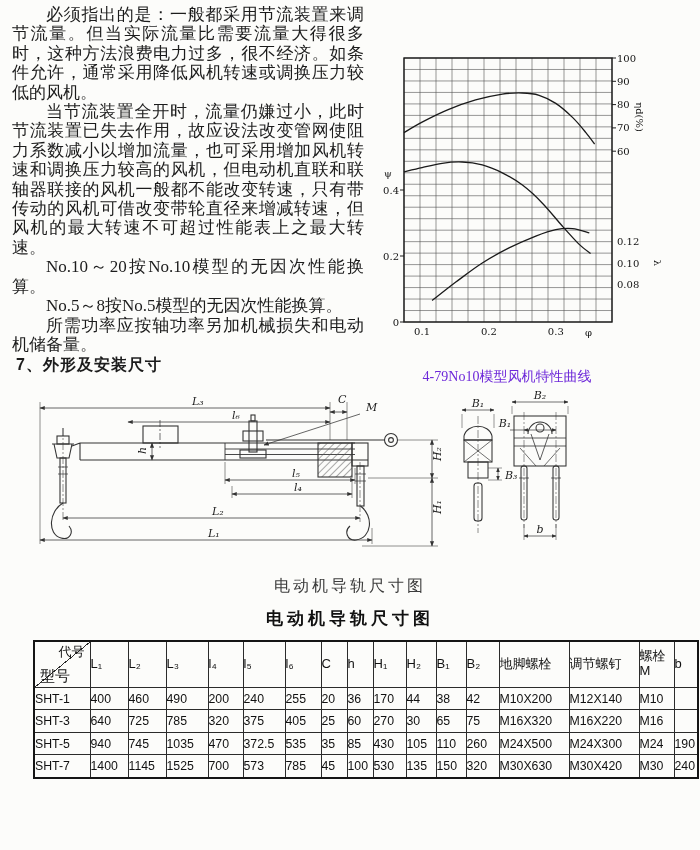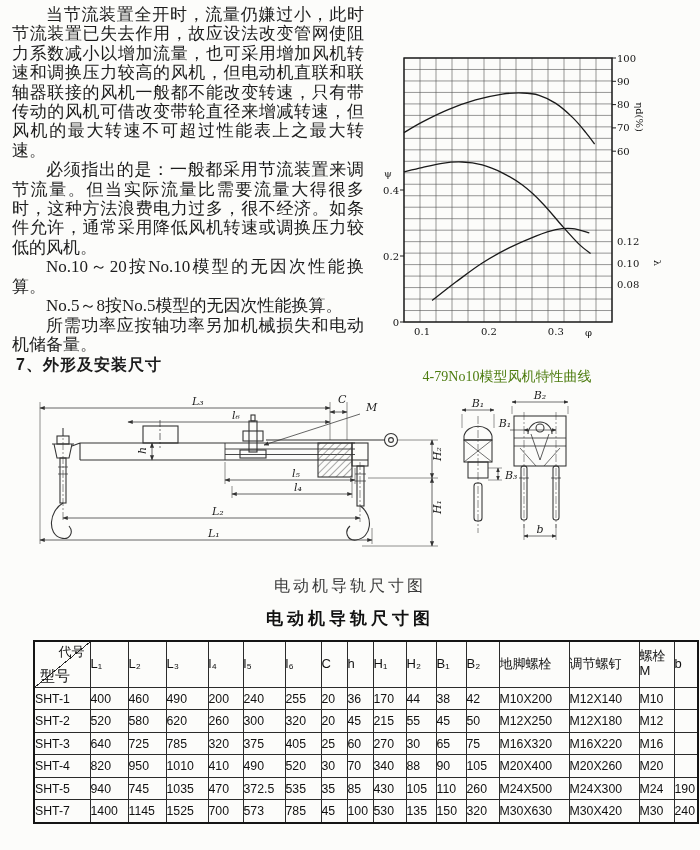--- a/index.html
+++ b/index.html
@@ -4,21 +4,21 @@
 <style>
   html,body{margin:0;padding:0;background:#e8e8e8;}
   .page{position:relative;width:700px;height:850px;background:#fcfcfa;
         font-family:"Liberation Serif",serif;color:#1c1c1c;overflow:hidden;margin:0 auto;}
   .text-col{position:absolute;left:12px;top:5px;width:352px;
             font-size:17px;line-height:19.4px;text-align:justify;}
   .text-col p{margin:0;text-indent:2em;}
   .heading{position:absolute;left:16px;top:355px;font-size:16px;font-weight:700;
            font-family:"Liberation Sans",sans-serif;letter-spacing:1px;}
   .chart-caption{position:absolute;left:392px;top:368px;width:230px;text-align:center;
-                 font-size:14px;color:#4d7c0f;}
+                 font-size:14px;color:#6d28d9;}
   #chart-svg{position:absolute;left:372px;top:44px;}
   .drawing{position:absolute;left:0;top:388px;}
   .cap1{position:absolute;left:0;top:576px;width:700px;text-align:center;
         font-size:16px;color:#3c3c3c;letter-spacing:3px;}
   .cap2{position:absolute;left:0;top:607px;width:700px;text-align:center;
         font-size:17px;font-weight:700;color:#111;letter-spacing:4px;
         font-family:"Liberation Sans",sans-serif;}
   table.dim{position:absolute;left:33px;top:640px;width:664px;border-collapse:collapse;
             table-layout:fixed;font-family:"Liberation Sans",sans-serif;text-align:left;
             color:#111;border:2px solid #151515;}
@@ -32,22 +32,22 @@
   .dimtext text{font-family:"DejaVu Serif",serif;font-style:italic;font-size:11px;
                 fill:#1e1e1e;stroke:none;}
   .ctx{font-family:"DejaVu Serif",serif;font-size:10px;fill:#111;}
 </style>
 </head>
 <body>
 
 <div class="page">
 
   <div class="text-col">
+    <p>必须指出的是：一般都采用节流装置来调节流量。但当实际流量比需要流量大得很多时，这种方法浪费电力过多，很不经济。如条件允许，通常采用降低风机转速或调换压力较低的风机。</p>
     <p>当节流装置全开时，流量仍嫌过小，此时节流装置已失去作用，故应设法改变管网使阻力系数减小以增加流量，也可采用增加风机转速和调换压力较高的风机，但电动机直联和联轴器联接的风机一般都不能改变转速，只有带传动的风机可借改变带轮直径来增减转速，但风机的最大转速不可超过性能表上之最大转速。</p>
-    <p>必须指出的是：一般都采用节流装置来调节流量。但当实际流量比需要流量大得很多时，这种方法浪费电力过多，很不经济。如条件允许，通常采用降低风机转速或调换压力较低的风机。</p>
     <p>No.10～20按No.10模型的无因次性能换算。</p>
     <p>No.5～8按No.5模型的无因次性能换算。</p>
     <p>所需功率应按轴功率另加机械损失和电动机储备量。</p>
   </div>
 
   <svg id="chart-svg" width="325" height="340" viewBox="0 0 325 340">
       <g stroke="#505050" stroke-width="0.6" fill="none">
         <line x1="32" y1="14" x2="32" y2="278"></line>
         <line x1="48" y1="14" x2="48" y2="278"></line>
         <line x1="64" y1="14" x2="64" y2="278"></line>
@@ -291,74 +291,36 @@
           <td>170</td>
           <td>44</td>
           <td>38</td>
           <td>42</td>
           <td>M10X200</td>
           <td>M12X140</td>
           <td>M10</td>
           <td></td>
         </tr>
         <tr>
-          <td>SHT-2</td>
-          <td>520</td>
-          <td>580</td>
-          <td>620</td>
-          <td>260</td>
-          <td>300</td>
-          <td>320</td>
-          <td>20</td>
-          <td>45</td>
-          <td>215</td>
-          <td>55</td>
-          <td>45</td>
-          <td>50</td>
-          <td>M12X250</td>
-          <td>M12X180</td>
-          <td>M12</td>
-          <td></td>
-        </tr>
-        <tr>
           <td>SHT-3</td>
           <td>640</td>
           <td>725</td>
           <td>785</td>
           <td>320</td>
           <td>375</td>
           <td>405</td>
           <td>25</td>
           <td>60</td>
           <td>270</td>
           <td>30</td>
           <td>65</td>
           <td>75</td>
           <td>M16X320</td>
           <td>M16X220</td>
           <td>M16</td>
-          <td></td>
-        </tr>
-        <tr>
-          <td>SHT-4</td>
-          <td>820</td>
-          <td>950</td>
-          <td>1010</td>
-          <td>410</td>
-          <td>490</td>
-          <td>520</td>
-          <td>30</td>
-          <td>70</td>
-          <td>340</td>
-          <td>88</td>
-          <td>90</td>
-          <td>105</td>
-          <td>M20X400</td>
-          <td>M20X260</td>
-          <td>M20</td>
           <td></td>
         </tr>
         <tr>
           <td>SHT-5</td>
           <td>940</td>
           <td>745</td>
           <td>1035</td>
           <td>470</td>
           <td>372.5</td>
           <td>535</td>

